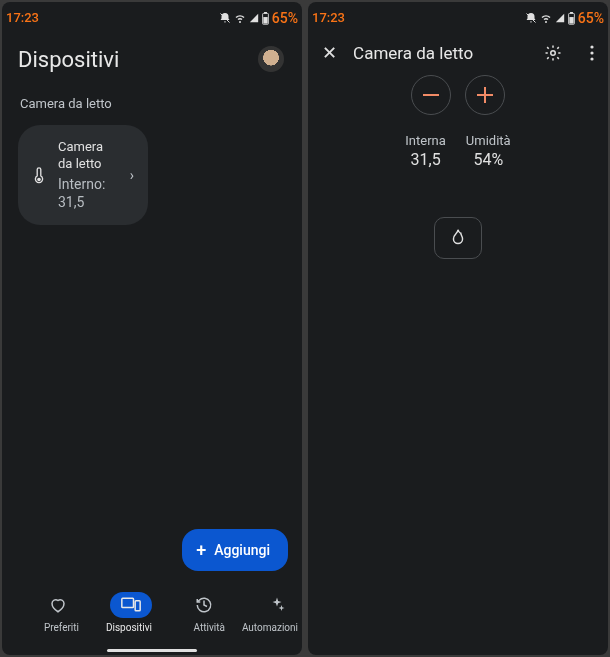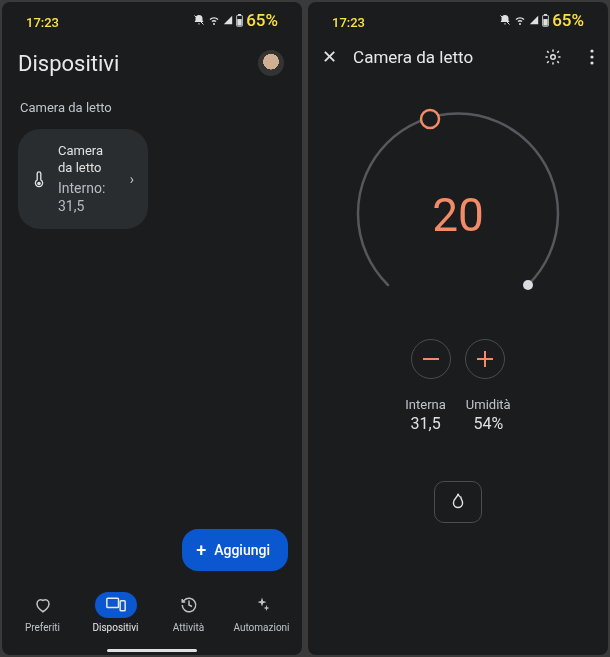--- a/index.html
+++ b/index.html
@@ -19,27 +19,27 @@
     background: #1a1c1e;
     border-radius: 8px;
     display: flex;
     flex-direction: column;
     overflow: hidden;
     position: relative;
   }
   .status-bar {
     display: flex;
     justify-content: space-between;
-    align-items: flex-end;
-    padding: 8px 24px 4px;
+    align-items: flex-start;
+    padding: 8px 4px 4px;
     font-size: 13px;
-    color: #fde047;
+    color: #f97316;
     font-weight: 500;
   }
-  .status-icons { display: flex; align-items: center; gap: 2px; font-size: 17px; }
+  .status-icons { display: flex; align-items: center; gap: 2px; font-size: 14px; }
   .title-row {
     display: flex;
     justify-content: space-between;
     align-items: center;
     padding: 14px 16px 18px;
   }
   .page-title { font-size: 22px; font-weight: 400; color: #e8e8e8; }
   .avatar {
     width: 30px; height: 30px; border-radius: 50%;
     background: radial-gradient(circle at 50% 45%, #d0b090 0 40%, #333 41%);
@@ -90,21 +90,21 @@
   .bottom-nav {
     position: absolute;
     left: 0; right: 0; bottom: 12px;
     height: 62px;
     display: flex;
     justify-content: space-around;
     align-items: center;
     padding: 0 4px;
   }
   .nav-item {
-    display: flex; flex-direction: column; align-items: center; gap: 4px;
+    display: flex; flex-direction: column; align-items: flex-end; gap: 4px;
     font-size: 10px; color: #bfc4c9; flex:1;
   }
   .nav-item .nav-icon {
     width: 42px; height: 26px; display:flex; align-items:center; justify-content:center;
     border-radius: 13px;
   }
   .nav-item.active .nav-icon { background: #0b57d0; }
   .nav-item.active { color: #e8e8e8; }
   .home-indicator {
     position: absolute; bottom: 3px; left: 50%; transform: translateX(-50%);
@@ -278,28 +278,20 @@
     </span>
     <span class="more" style="margin-left:12px;">
       <svg width="4" height="16" viewBox="0 0 4 16">
           <circle cx="2" cy="2" r="1.6" fill="#e0e0e0"></circle>
           <circle cx="2" cy="8" r="1.6" fill="#e0e0e0"></circle>
           <circle cx="2" cy="14" r="1.6" fill="#e0e0e0"></circle>
         </svg>
     </span>
   </div>
 
-  <div class="dial-area">
-    <svg class="dial-svg" width="240" height="240" viewBox="0 0 240 240">
-      <path d="M 50 190 A 100 100 0 1 1 190 190" fill="none" stroke="#55585c" stroke-width="2.5" stroke-linecap="round"></path>
-      <circle cx="190" cy="190" r="5" fill="#d8dbe0"></circle>
-      <circle cx="92" cy="24" r="9" fill="#1a1c1e" stroke="#f28b66" stroke-width="2.5"></circle>
-    </svg>
-    <div class="setpoint">20</div>
-  </div>
 
   <div class="pm-row">
     <div class="pm-btn">
       <svg width="16" height="2" viewBox="0 0 16 2">
           <rect width="16" height="2" fill="#f28b66"></rect>
         </svg>
     </div>
     <div class="pm-btn">
       <svg width="16" height="16" viewBox="0 0 16 16">
           <rect x="7" width="2" height="16" fill="#f28b66"></rect>

